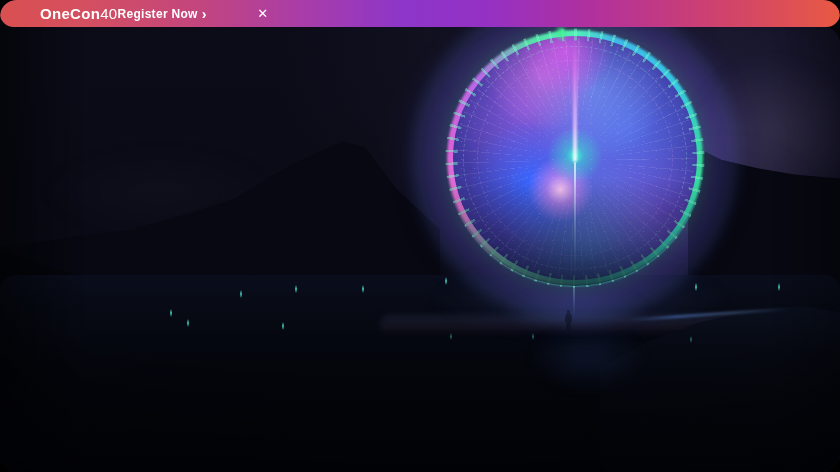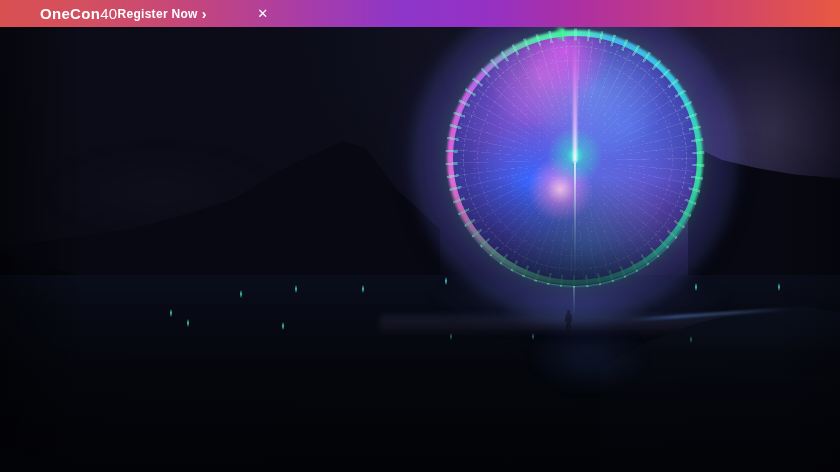--- a/index.html
+++ b/index.html
@@ -1,15 +1,15 @@
 <!DOCTYPE html>
 <html><head>
 <meta charset="utf-8">
 <style>
-  * { margin:0; padding:0; box-sizing:border-box; }
+  * { margin:0; padding:0; box-sizing:border-box;border-radius:16px; }
   html,body { background:#000; }
   .page {
     position:relative; width:840px; height:472px; overflow:hidden;
     font-family:"Liberation Sans", sans-serif; background:#05060b;
   }
 
   
   .banner {
     position:absolute; top:0; left:0; width:840px; height:27px;
     display:flex; align-items:center; padding:0 44px 0 40px;

